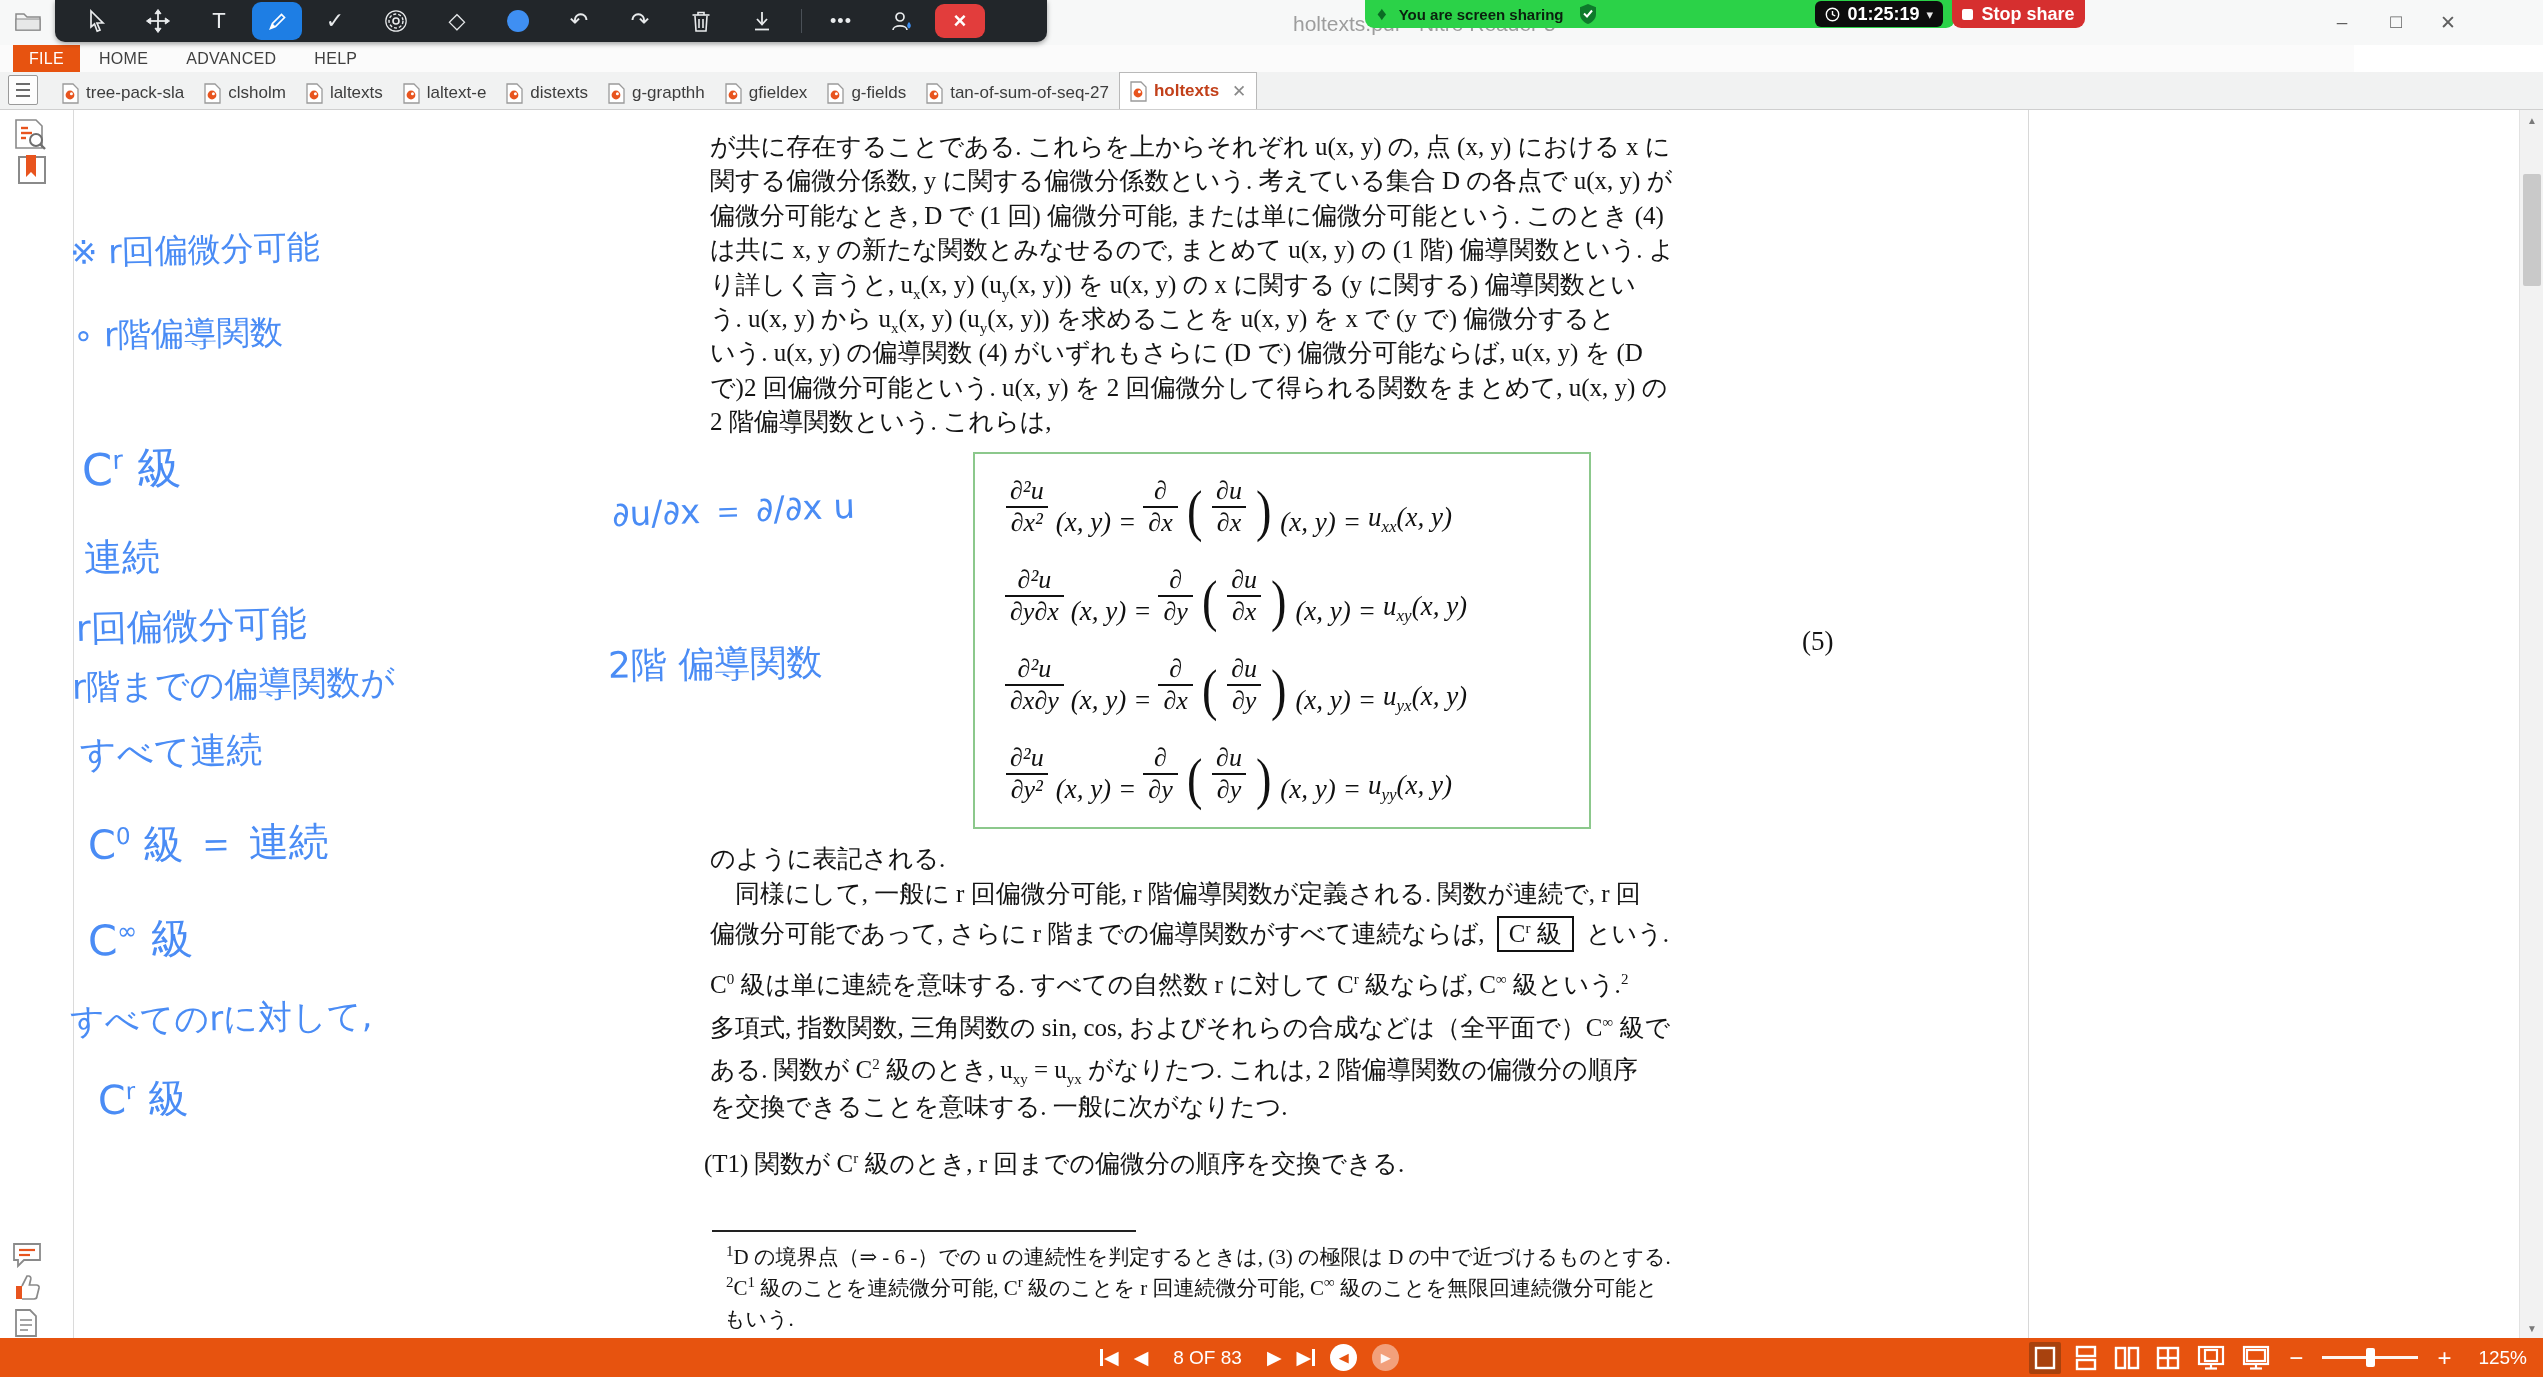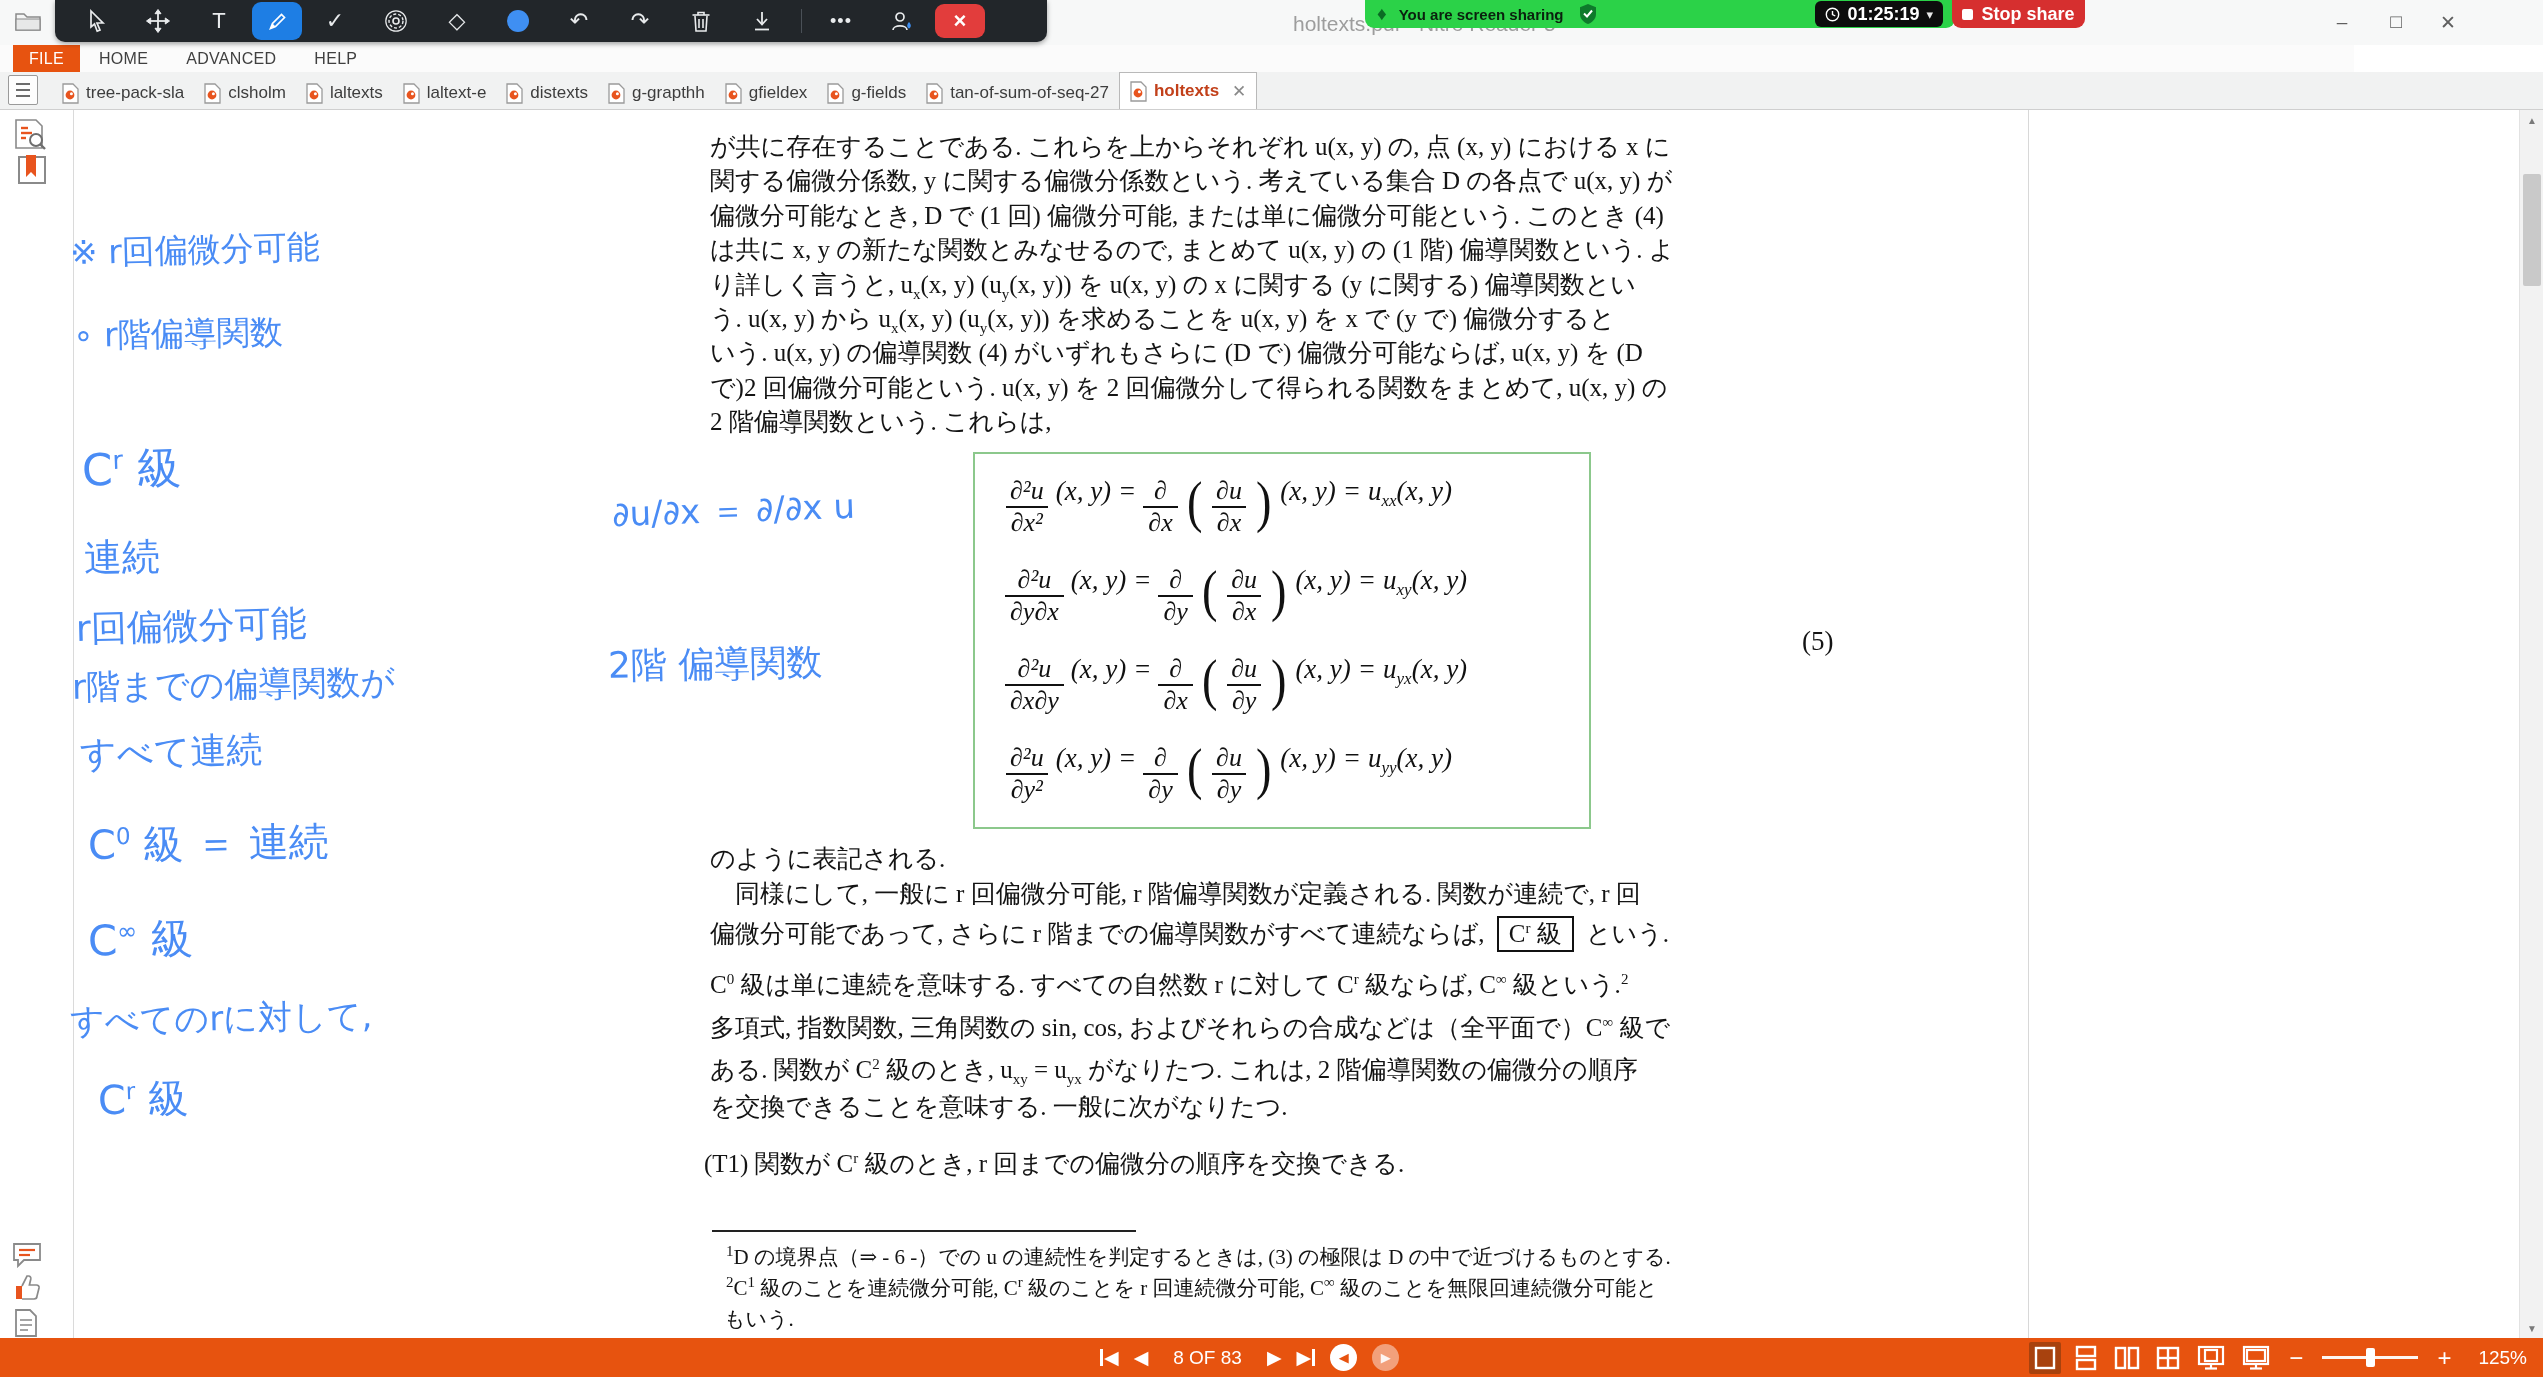--- a/index.html
+++ b/index.html
@@ -66,21 +66,21 @@
   .p2line{position:absolute;white-space:nowrap;font-size:25px;line-height:36px;}
   .dline sup,.p2line sup,.fnline sup{font-size:15px;}
   .dline sub,.p2line sub{font-size:15px;}
   .cr-box{display:inline-block;border:2px solid #111;padding:1px 10px;margin:0 6px;line-height:1.2;}
   .fn-rule{position:absolute;left:712px;top:1230px;width:424px;height:2px;background:#222;}
   .fnline{position:absolute;white-space:nowrap;font-family:"Liberation Serif","DejaVu Serif",serif;
           font-size:21px;color:#141414;}
   
   .eqbox{position:absolute;left:973px;top:452px;width:618px;height:377px;border:2px solid #8cc88c;
          box-sizing:border-box;display:flex;flex-direction:column;justify-content:space-around;padding:8px 0 8px 30px;}
-  .eq-row{display:flex;align-items:flex-start;gap:7px;font-family:"Liberation Serif","DejaVu Serif",serif;
+  .eq-row{display:flex;align-items:flex-end;gap:7px;font-family:"Liberation Serif","DejaVu Serif",serif;
           font-size:27px;font-style:italic;color:#111;}
   .frac{display:inline-flex;flex-direction:column;align-items:center;font-size:26px;line-height:1.15;}
   .frac .den{border-top:2px solid #111;padding:0 5px;}
   .frac .num{padding:0 5px;}
   .paren{font-size:58px;font-weight:200;font-style:normal;line-height:.9;transform:scaleX(.8);}
   .eqres sub{font-size:17px;}
   .eq-label{position:absolute;left:1802px;top:626px;font-family:"Liberation Serif","DejaVu Serif",serif;font-size:27px;color:#141414;}
   
   .hand{position:absolute;color:#4a8cf5;font-family:"DejaVu Sans","Liberation Sans",sans-serif;
         white-space:nowrap;font-weight:500;}

